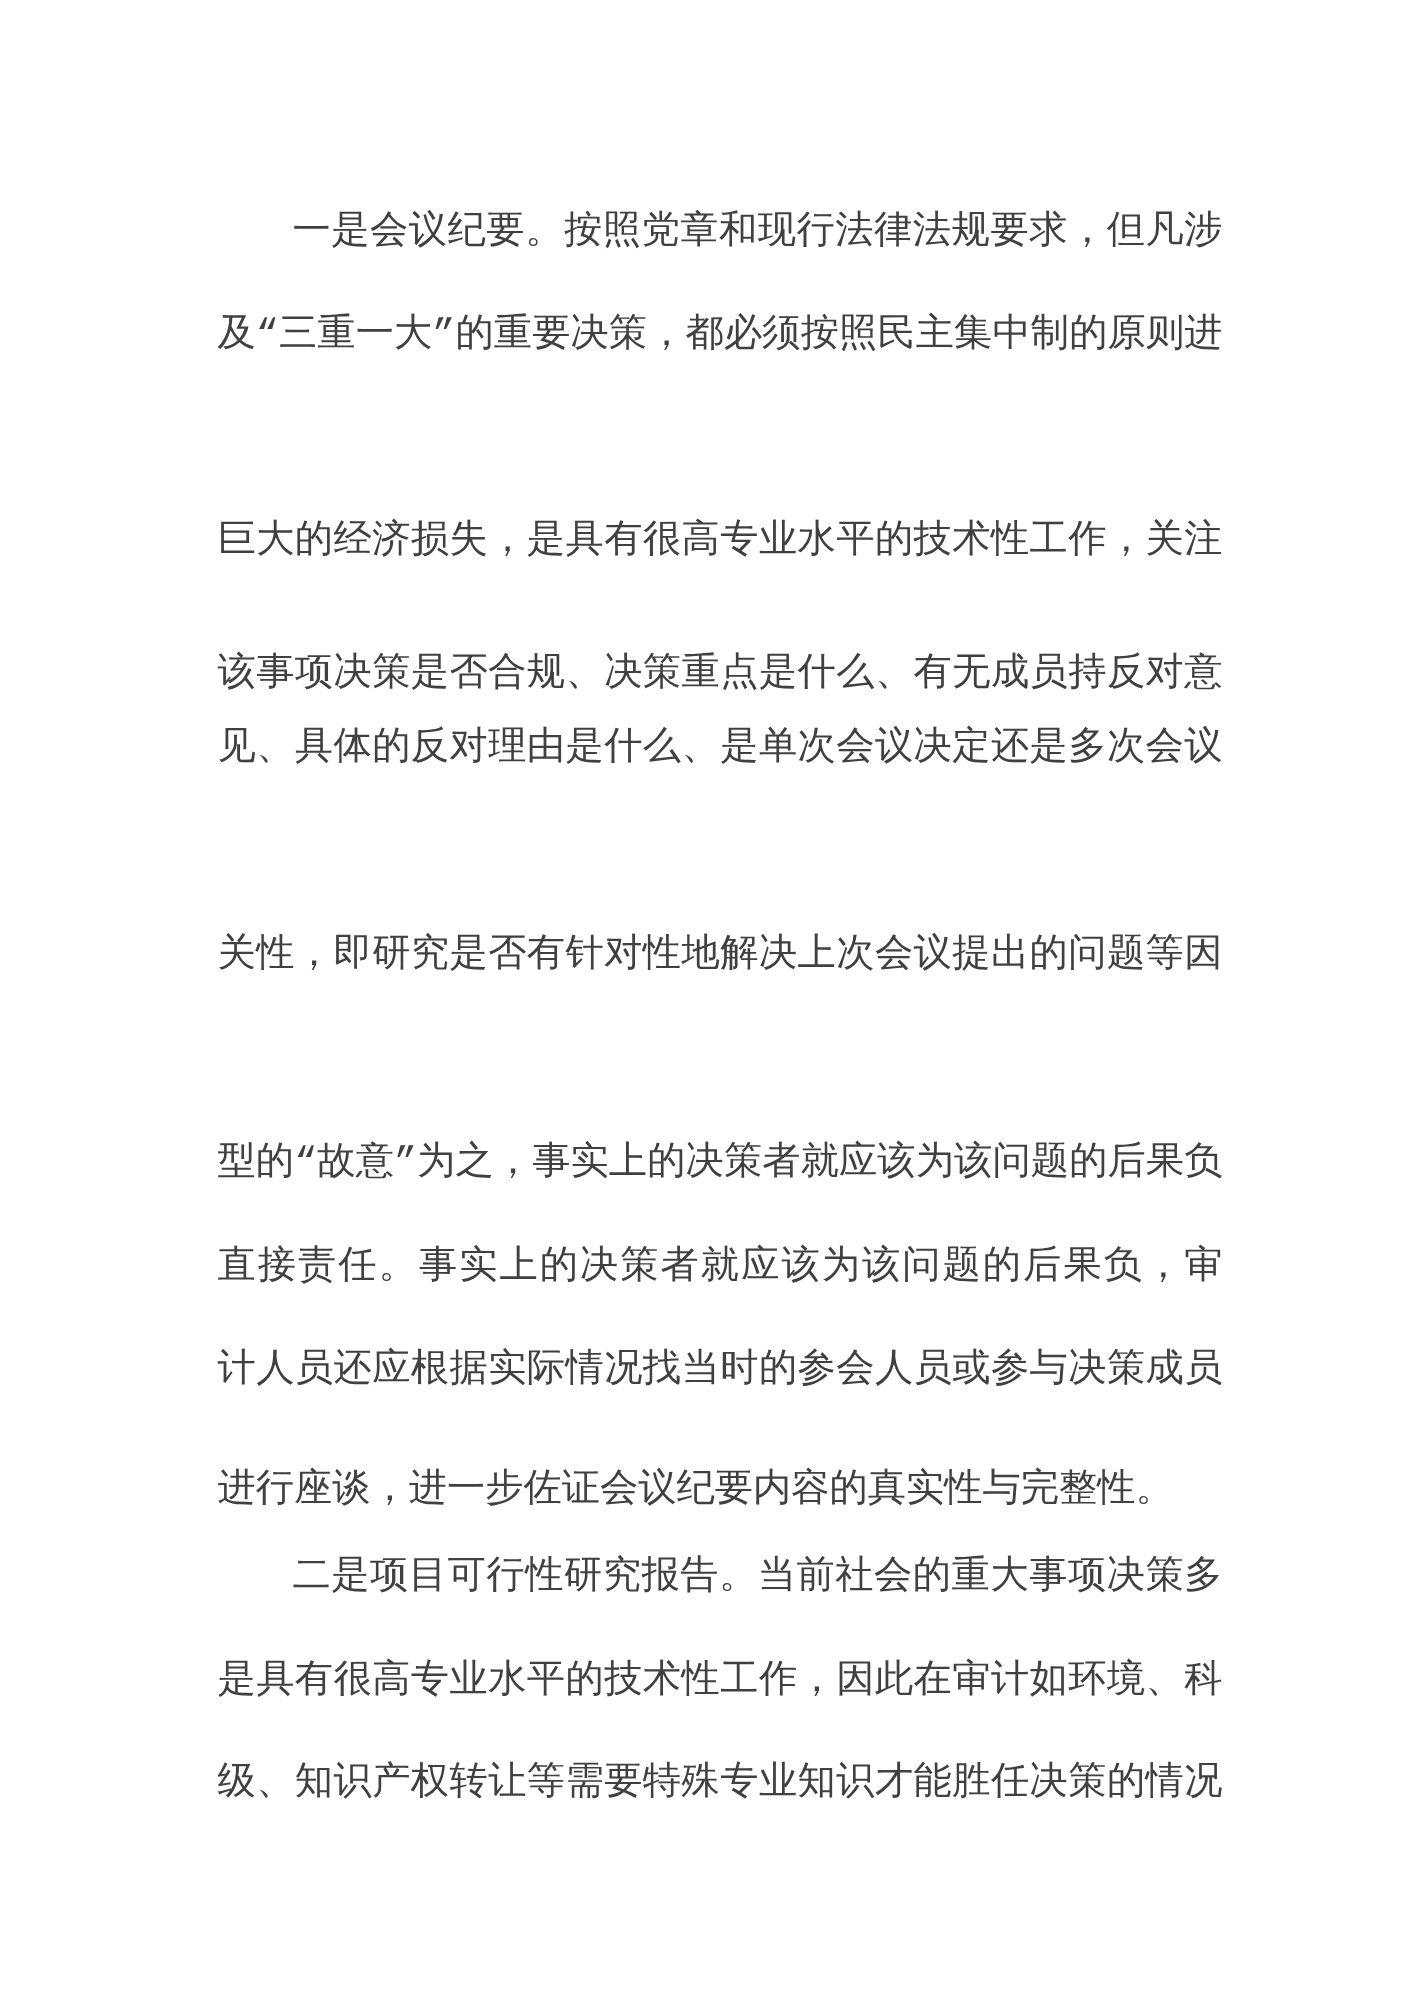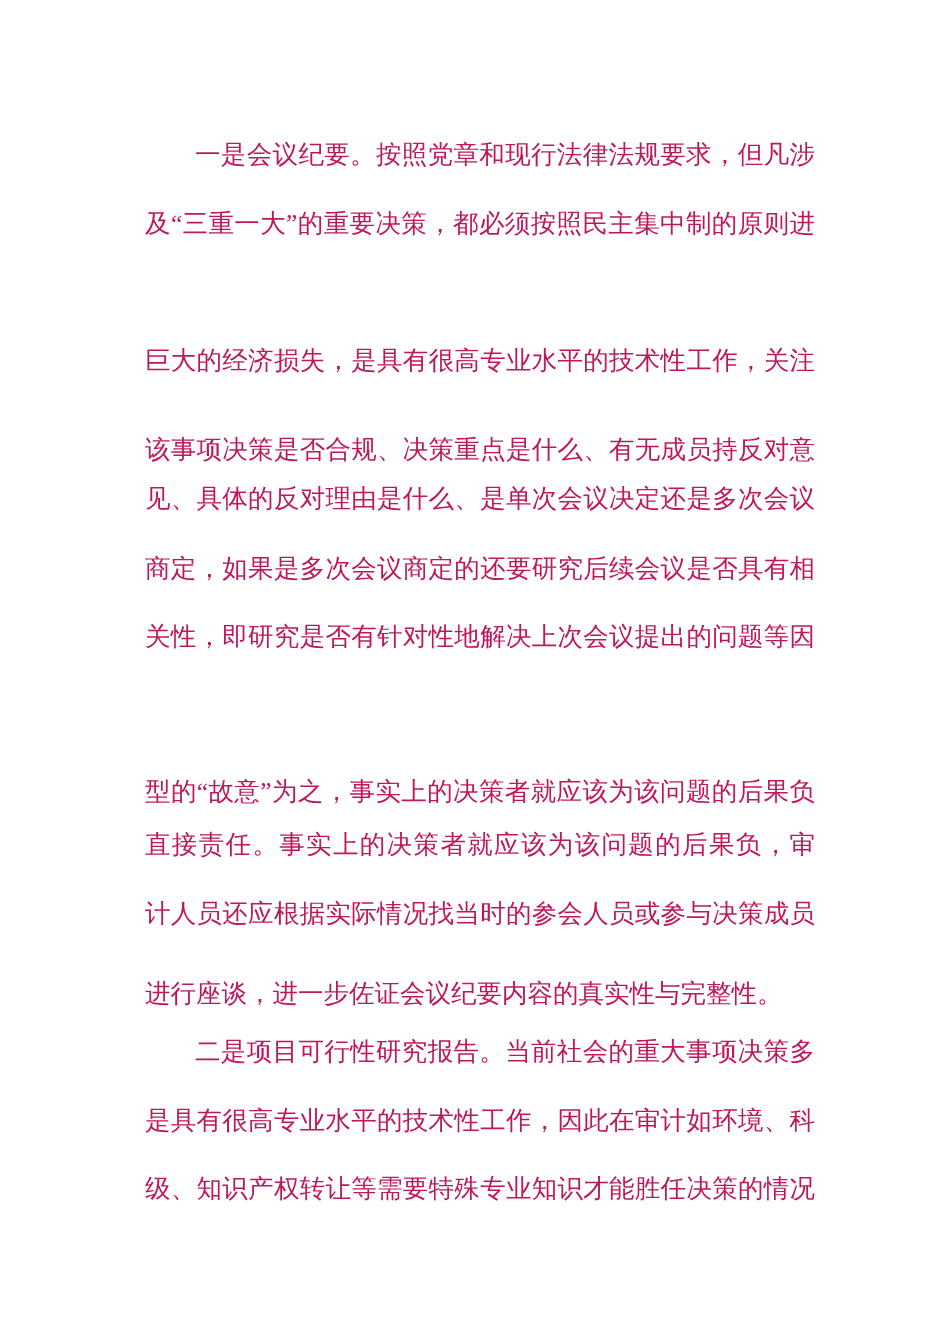--- a/index.html
+++ b/index.html
@@ -5,43 +5,42 @@
   html, body { margin: 0; padding: 0; background: #ffffff; }
   body { width: 950px; height: 1344px; overflow: hidden; position: relative; }
   .page {
     position: absolute; left: 0; top: 0; width: 950px; height: 1344px; background: #ffffff;
   }
   .line {
     position: absolute;
     left: 145px;
     width: 670px;
     height: 40px;
-    font-family: Liberation Serif, serif;
+    font-family: Liberation Mono, monospace;
     font-size: 25.5px;
     line-height: 40px;
-    color: #be185d;
+    color: #404040;
     white-space: nowrap;
     text-align: justify;
     text-align-last: justify;
   }
   .line.indent { left: 195px; width: 620px; }
   .line.last { text-align-last: left; }
 </style>
 </head>
 <body>
 
 <div class="page">
   <div class="line indent" style="top:135px">一是会议纪要。按照党章和现行法律法规要求，但凡涉</div>
   <div class="line" style="top:204px">及“三重一大”的重要决策，都必须按照民主集中制的原则进</div>
   <div class="line" style="top:341px">巨大的经济损失，是具有很高专业水平的技术性工作，关注</div>
   <div class="line" style="top:430px">该事项决策是否合规、决策重点是什么、有无成员持反对意</div>
   <div class="line" style="top:479px">见、具体的反对理由是什么、是单次会议决定还是多次会议</div>
-  <div class="line" style="top:549px">商定，如果是多次会议商定的还要研究后续会议是否具有相</div>
   <div class="line" style="top:617px">关性，即研究是否有针对性地解决上次会议提出的问题等因</div>
-  <div class="line" style="top:772px">型的“故意”为之，事实上的决策者就应该为该问题的后果负</div>
+  <div class="line" style="top:756px">型的“故意”为之，事实上的决策者就应该为该问题的后果负</div>
   <div class="line" style="top:825px">直接责任。事实上的决策者就应该为该问题的后果负，审</div>
   <div class="line" style="top:894px">计人员还应根据实际情况找当时的参会人员或参与决策成员</div>
   <div class="line last" style="top:974px">进行座谈，进一步佐证会议纪要内容的真实性与完整性。</div>
 
   <div class="line indent" style="top:1032px">二是项目可行性研究报告。当前社会的重大事项决策多</div>
   <div class="line" style="top:1101px">是具有很高专业水平的技术性工作，因此在审计如环境、科</div>
   <div class="line" style="top:1169px">级、知识产权转让等需要特殊专业知识才能胜任决策的情况</div>
 </div>
 
 </body></html>

